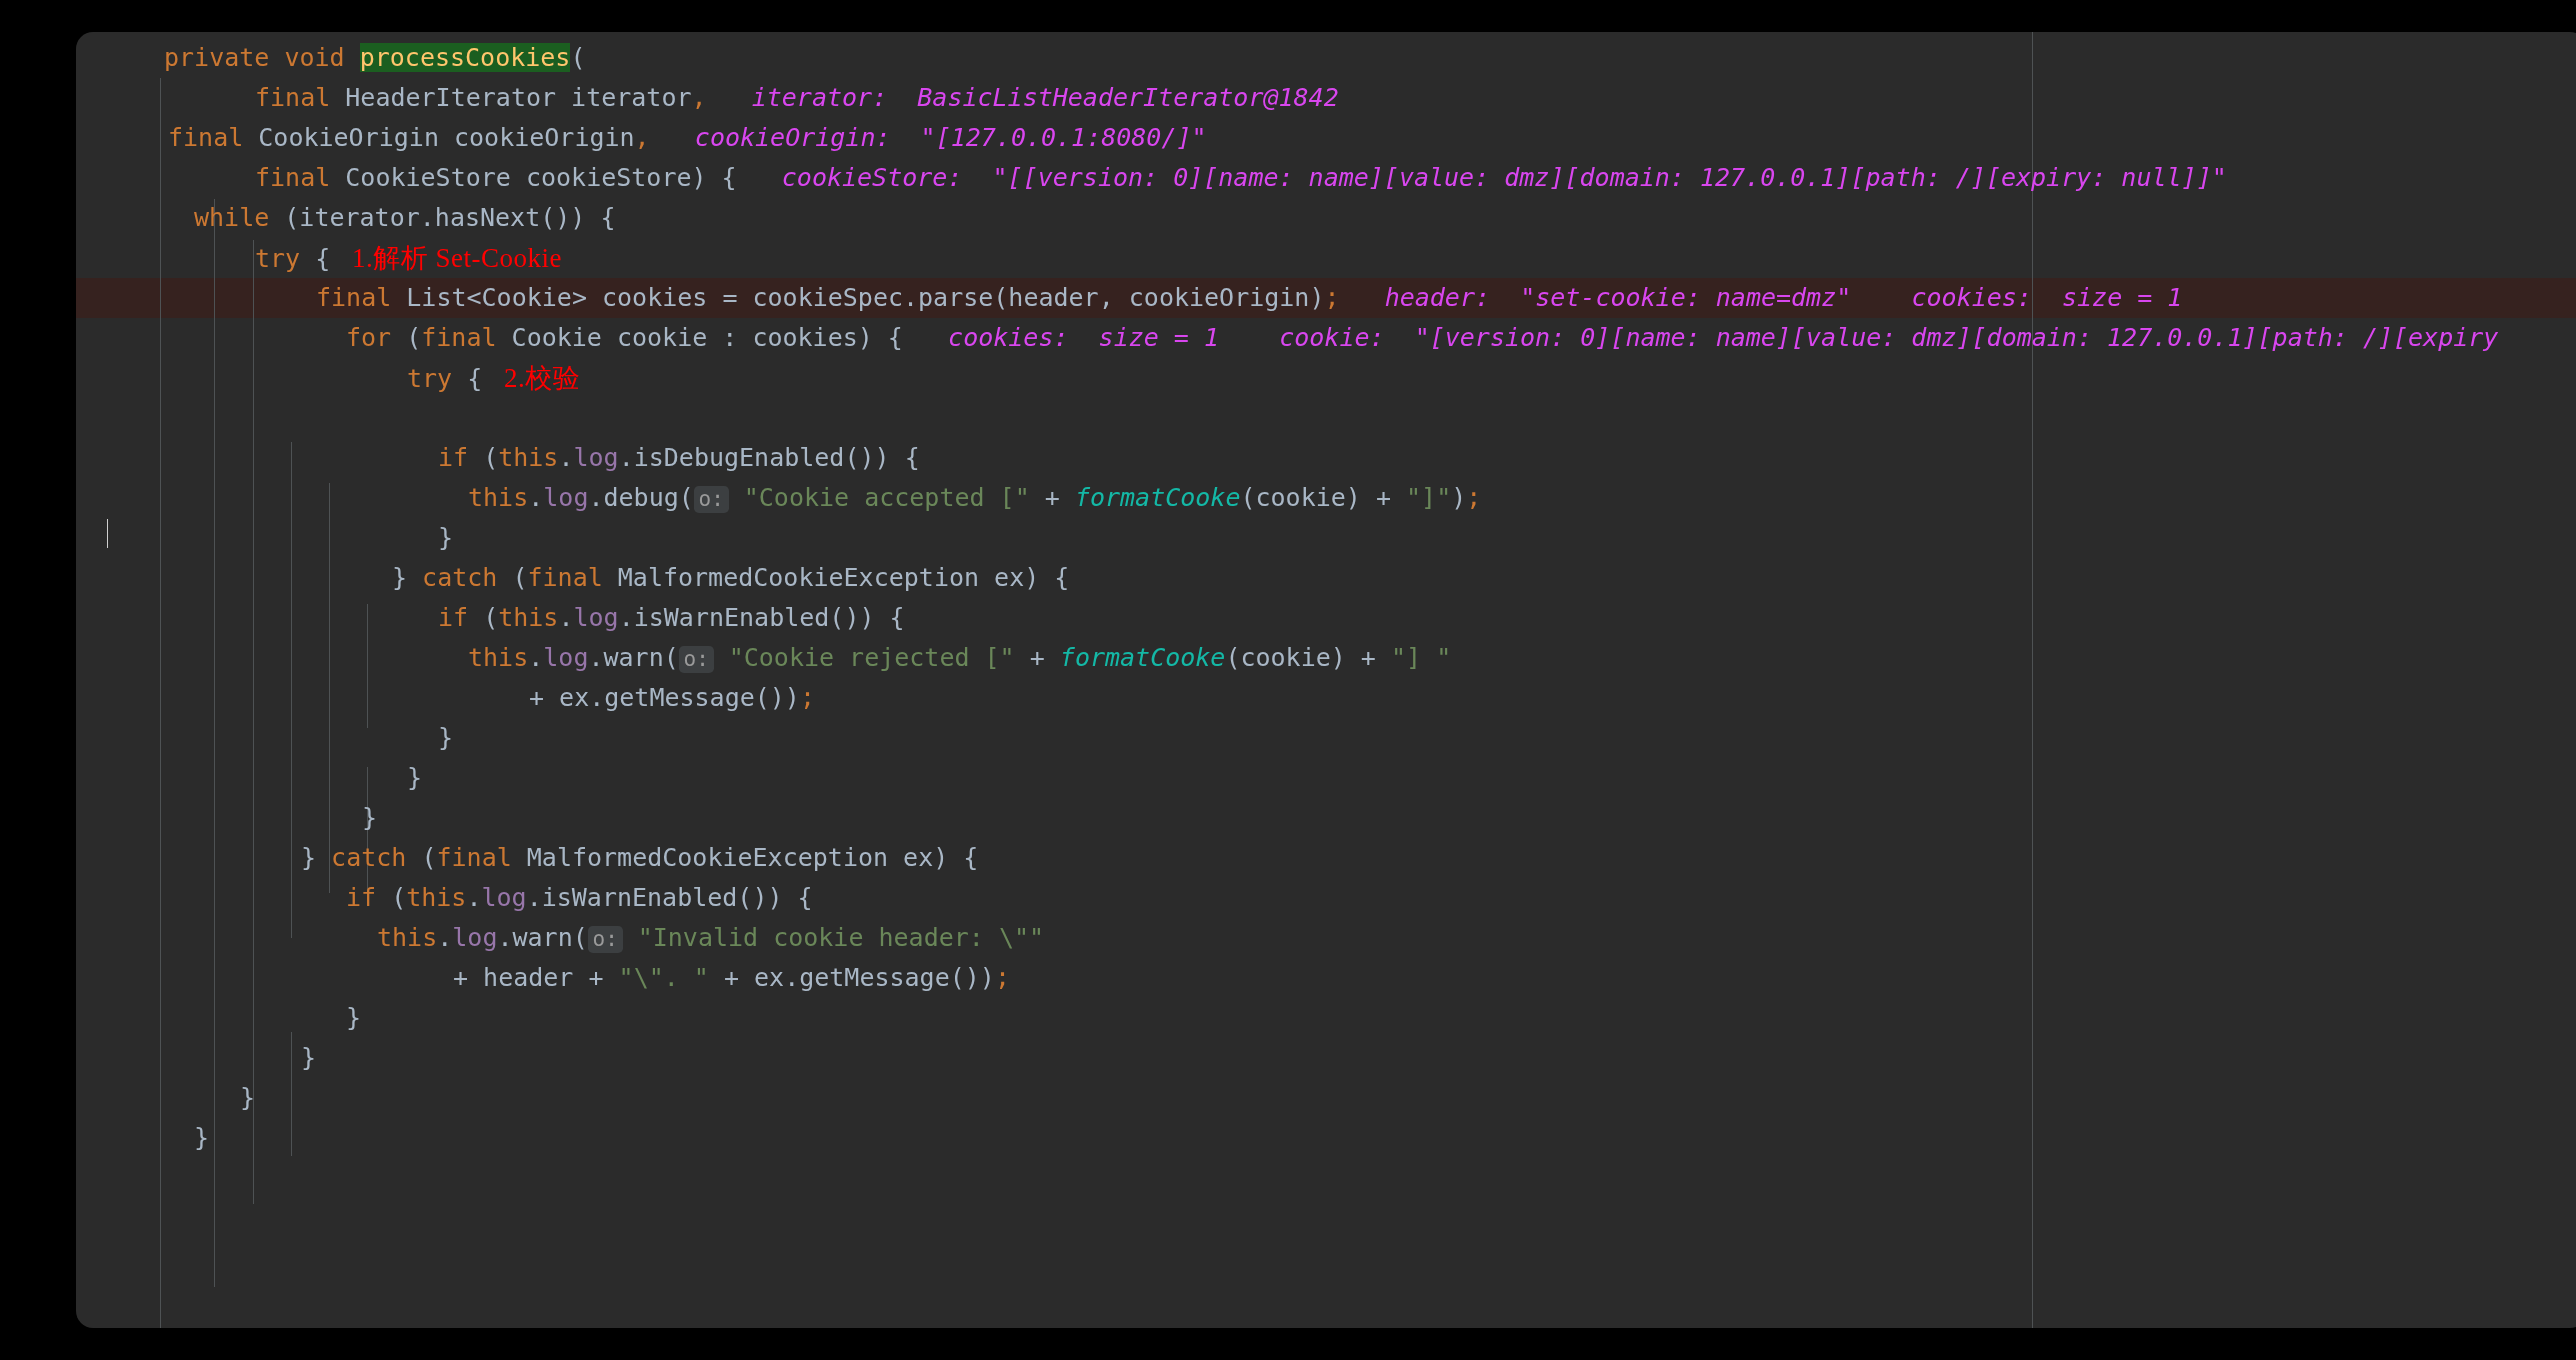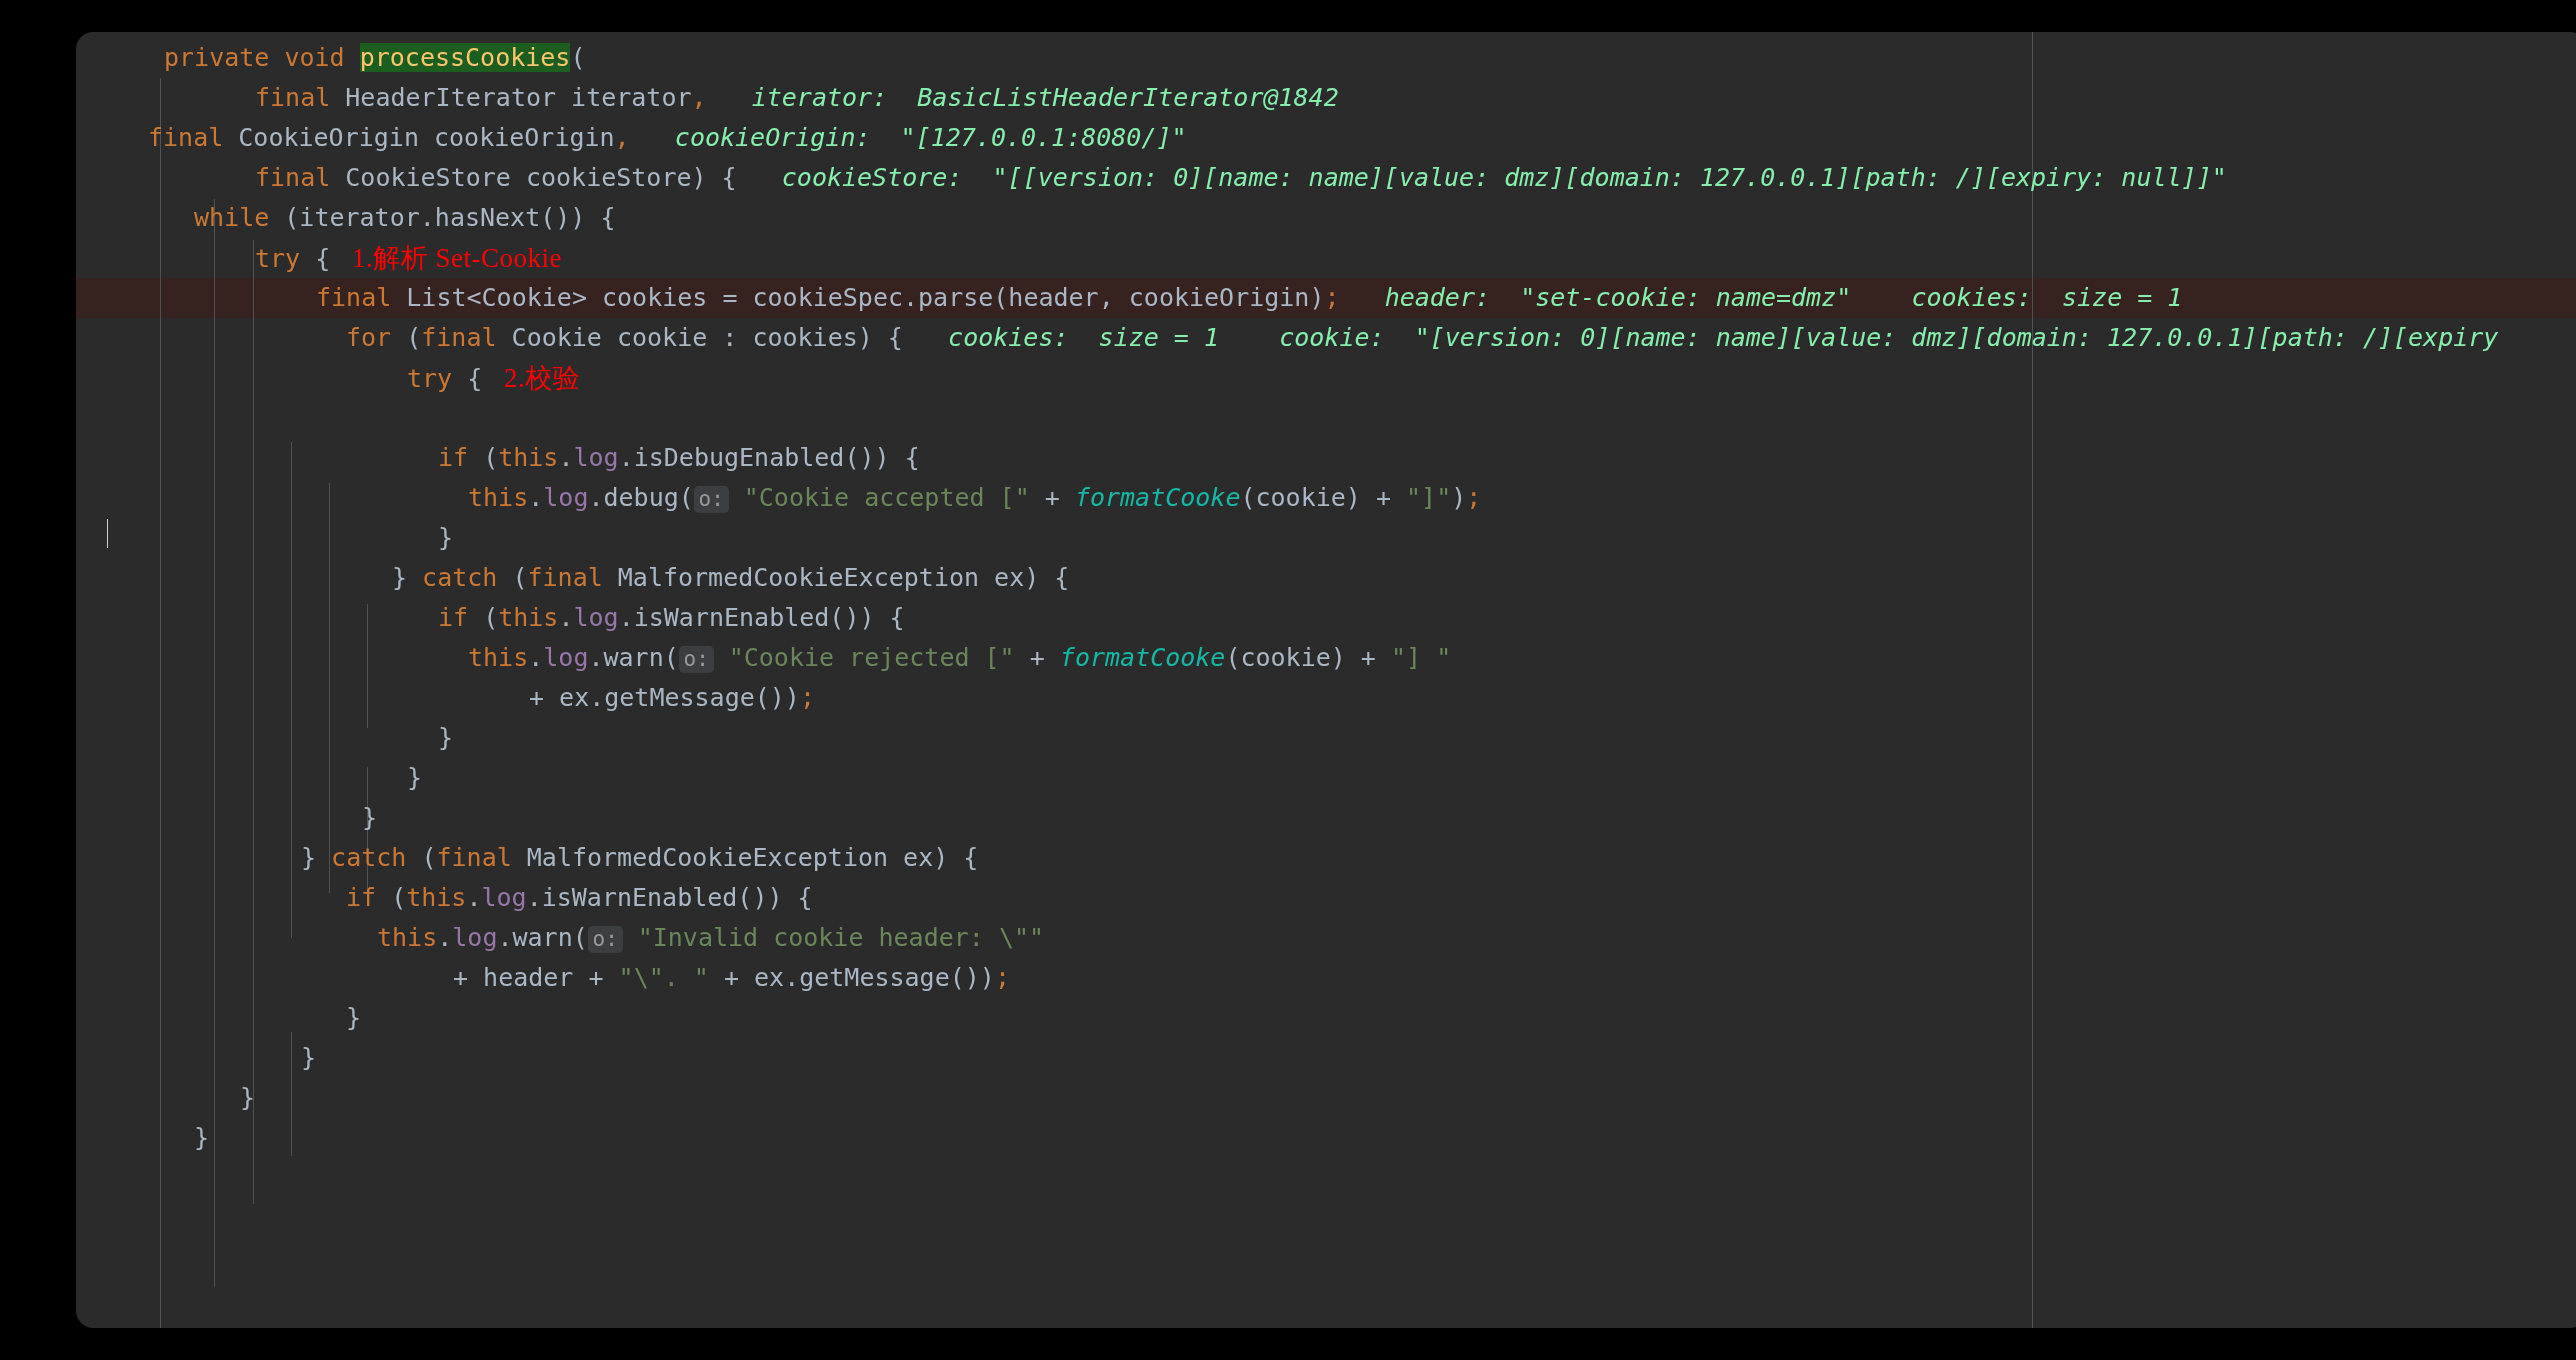--- a/index.html
+++ b/index.html
@@ -95,21 +95,21 @@
     z-index: 2;
   }
   
   .kw   { color: #cc7832; }
   .id   { color: #a9b7c6; }
   .fnhl { color: #ffc66d; background: #1b5e20; }
   .str  { color: #6a8759; }
   .fld  { color: #9876aa; }
   .ital { font-style: italic; color: #14b8a6; }
   .hint {
-    color: #86efac;
+    color: #d946ef;
     font-style: italic;
   }
   .hint-sel {
     color: #c8d4e3;
     font-style: italic;
   }
   .pnamebox {
     color: #9a9a9a;
     background: #3c3f41;
     border-radius: 4.8px;
@@ -155,21 +155,21 @@
       <div class="guide" style="left:253px; top:451px; height:410px;"></div>
       <div class="guide" style="left:291px; top:572px; height:124px;"></div>
       <div class="guide" style="left:291px; top:735px; height:124px;"></div>
       <div class="guide" style="left:215px; top:1000px; height:124px;"></div>
     </div>
     <div class="fold-col"></div>
     <div class="caret-left" style="top:487px;"></div>
     <div class="code-area" id="code-area">
         <div class="line"><span class="txt" style="padding-left: 88px;"><span class="kw">private</span><span class="id"> </span><span class="kw">void</span><span class="id"> </span><span class="fnhl">processCookies</span><span class="id">(</span></span></div>
         <div class="line"><span class="txt" style="padding-left: 179px;"><span class="kw">final</span><span class="id"> HeaderIterator iterator</span><span class="kw">,</span><span class="hint">   iterator:  BasicListHeaderIterator@1842</span></span></div>
-        <div class="line"><span class="txt" style="padding-left: 72px;"><span class="kw">final</span><span class="id"> CookieOrigin cookieOrigin</span><span class="kw">,</span><span class="hint">   cookieOrigin:  "[127.0.0.1:8080/]"</span></span></div>
+        <div class="line"><span class="txt" style="padding-left: 92px;"><span class="kw">final</span><span class="id"> CookieOrigin cookieOrigin</span><span class="kw">,</span><span class="hint">   cookieOrigin:  "[127.0.0.1:8080/]"</span></span></div>
         <div class="line"><span class="txt" style="padding-left: 179px;"><span class="kw">final</span><span class="id"> CookieStore cookieStore) {</span><span class="hint">   cookieStore:  "[[version: 0][name: name][value: dmz][domain: 127.0.0.1][path: /][expiry: null]]"</span></span></div>
         <div class="line"><span class="txt" style="padding-left: 118px;"><span class="kw">while</span><span class="id"> (iterator.hasNext()) {</span></span></div>
         <div class="line"><span class="txt" style="padding-left: 179px;"><span class="kw">try</span><span class="id"> {</span><span class="anno">   1.解析 Set-Cookie</span></span></div>
         <div class="line hl-exec"><span class="txt" style="padding-left: 240px;"><span class="kw">final</span><span class="id"> List&lt;Cookie&gt; cookies = cookieSpec.parse(header, cookieOrigin)</span><span class="kw">;</span><span class="hint">   header:  "set-cookie: name=dmz"</span><span class="hint">    cookies:  size = 1</span></span></div>
         <div class="line"><span class="txt" style="padding-left: 270px;"><span class="kw">for</span><span class="id"> (</span><span class="kw">final</span><span class="id"> Cookie cookie : cookies) {</span><span class="hint">   cookies:  size = 1</span><span class="hint">    cookie:  "[version: 0][name: name][value: dmz][domain: 127.0.0.1][path: /][expiry</span></span></div>
         <div class="line"><span class="txt" style="padding-left: 331px;"><span class="kw">try</span><span class="id"> {</span><span class="anno">   2.校验</span></span></div>
         <div class="line"><span class="txt" style="padding-left: 57px;"></span></div>
         <div class="line"><span class="txt" style="padding-left: 362px;"><span class="kw">if</span><span class="id"> (</span><span class="kw">this</span><span class="id">.</span><span class="fld">log</span><span class="id">.isDebugEnabled()) {</span></span></div>
         <div class="line"><span class="txt" style="padding-left: 392px;"><span class="kw">this</span><span class="id">.</span><span class="fld">log</span><span class="id">.debug(</span><span class="pnamebox">o:</span><span class="str"> "Cookie accepted ["</span><span class="id"> + </span><span class="ital">formatCooke</span><span class="id">(cookie) + </span><span class="str">"]"</span><span class="id">)</span><span class="kw">;</span></span></div>
         <div class="line"><span class="txt" style="padding-left: 362px;"><span class="id">}</span></span></div>

